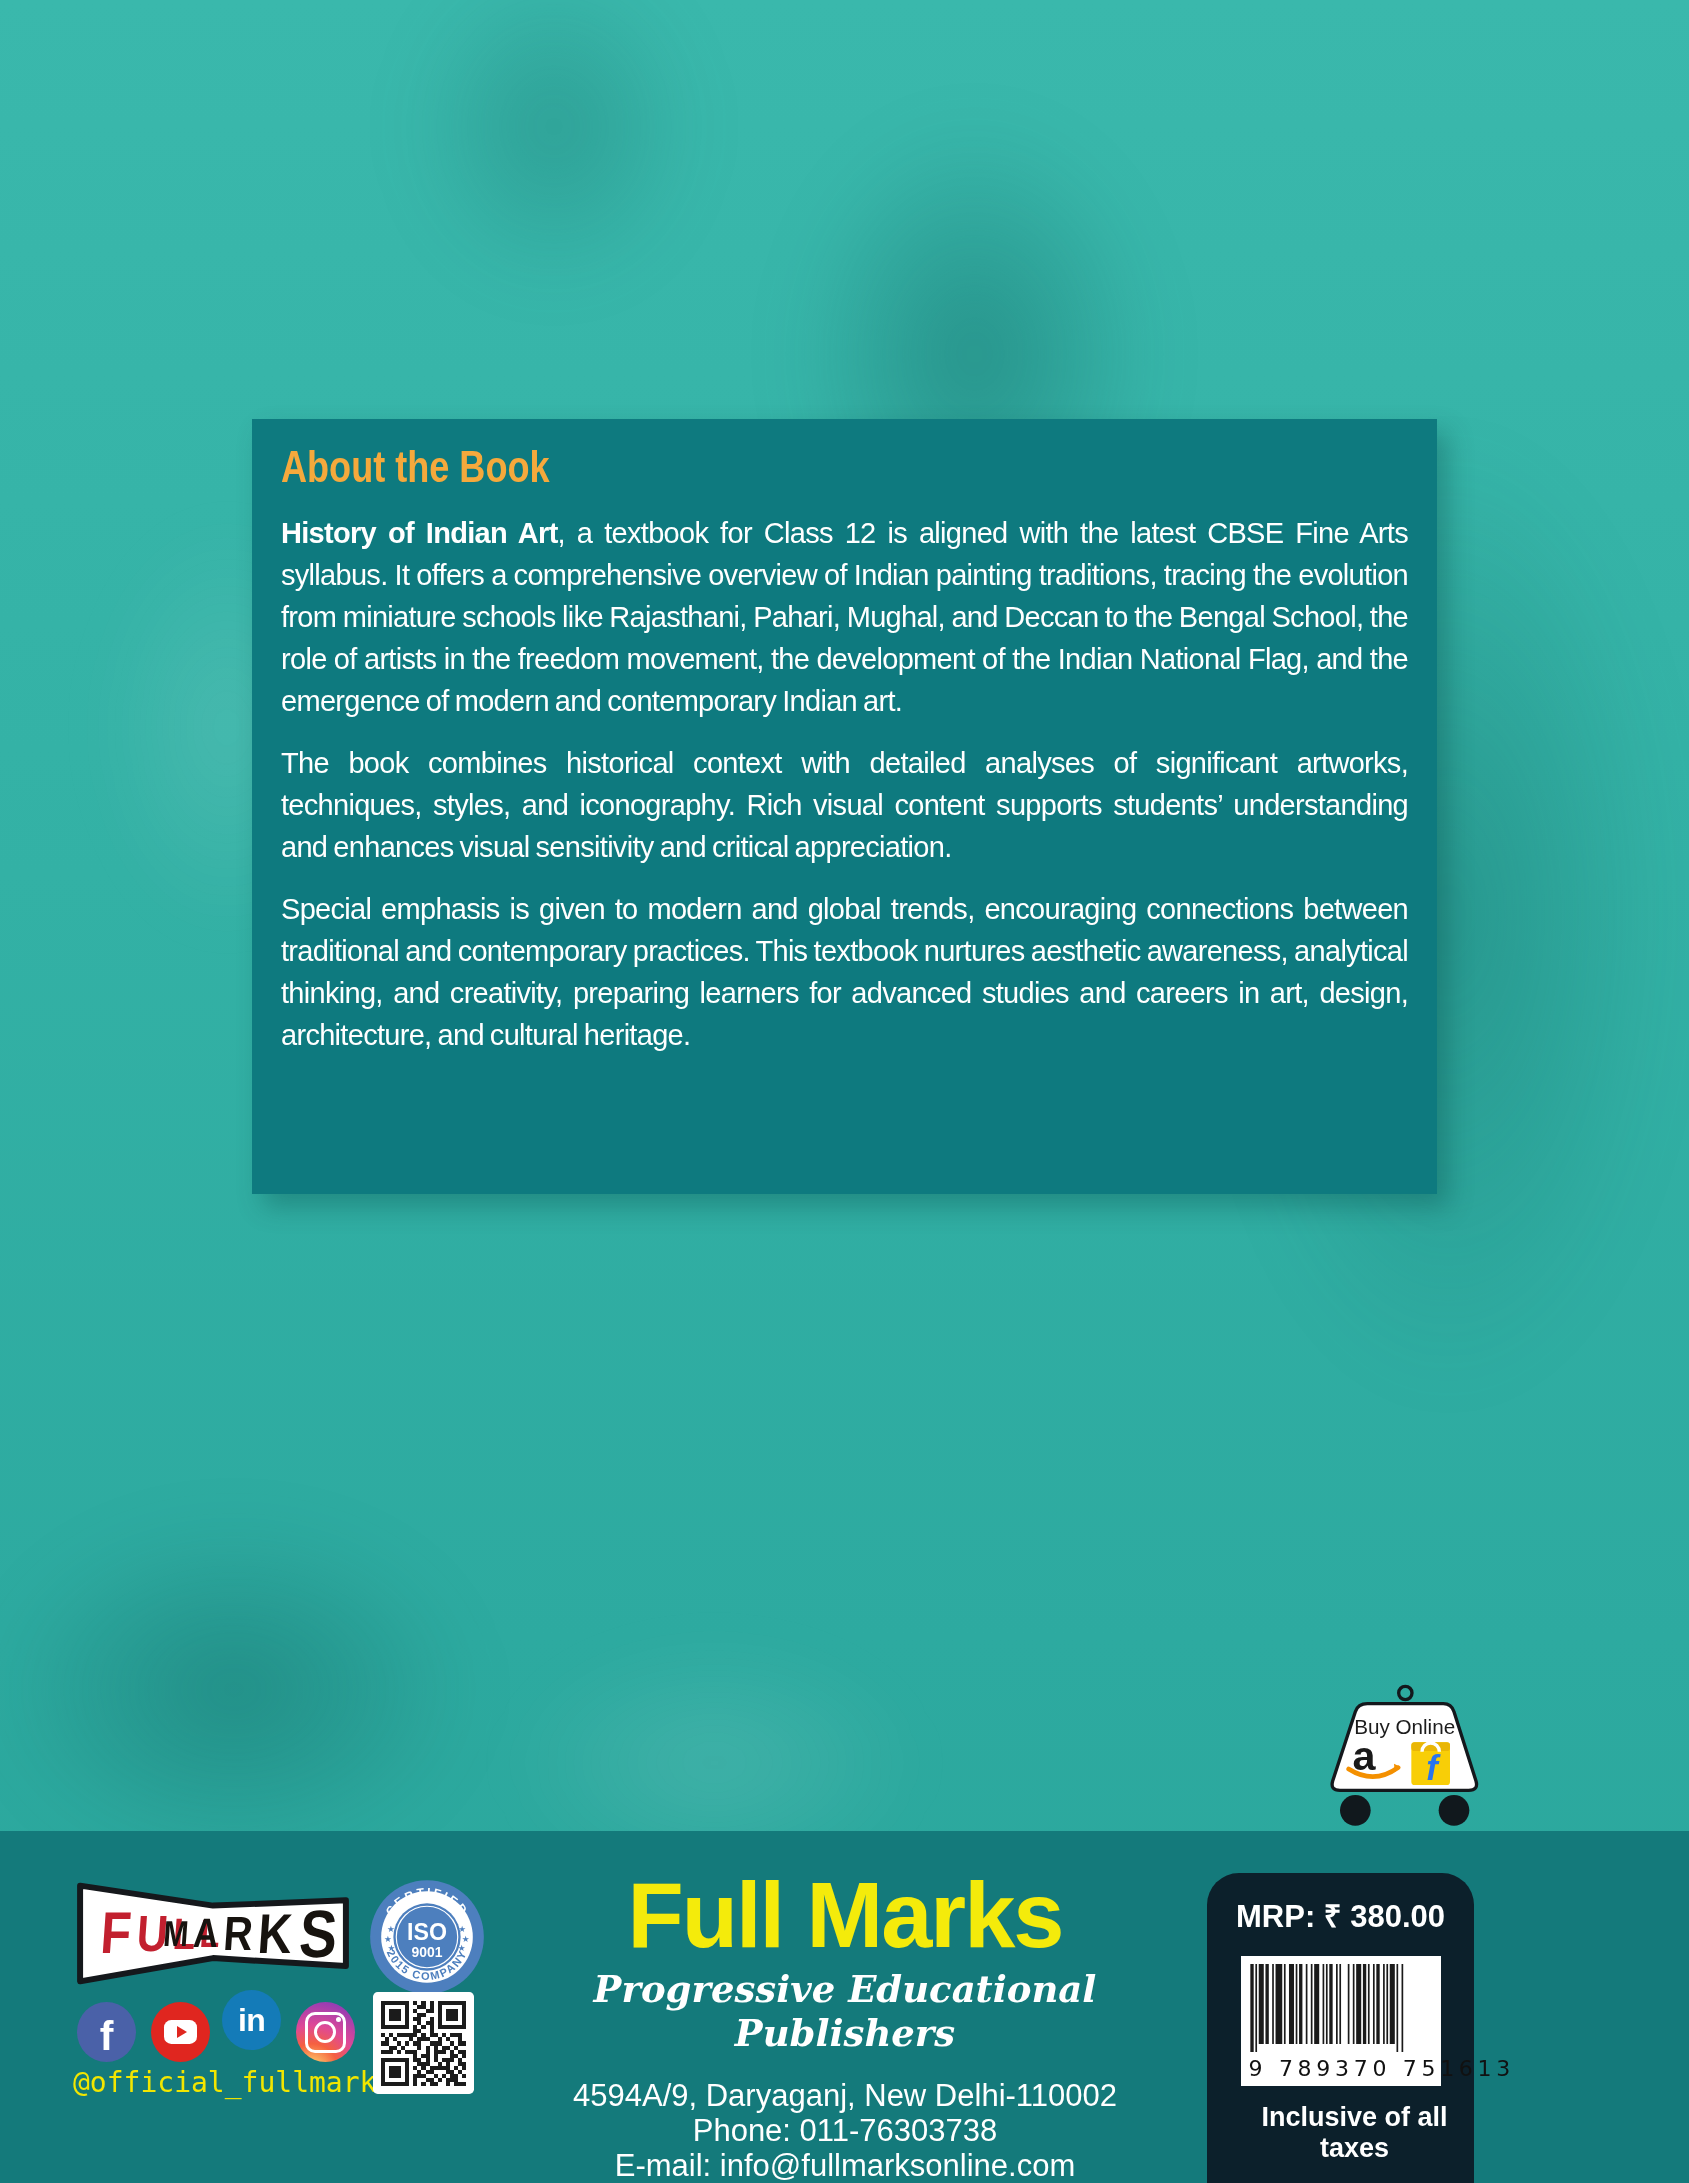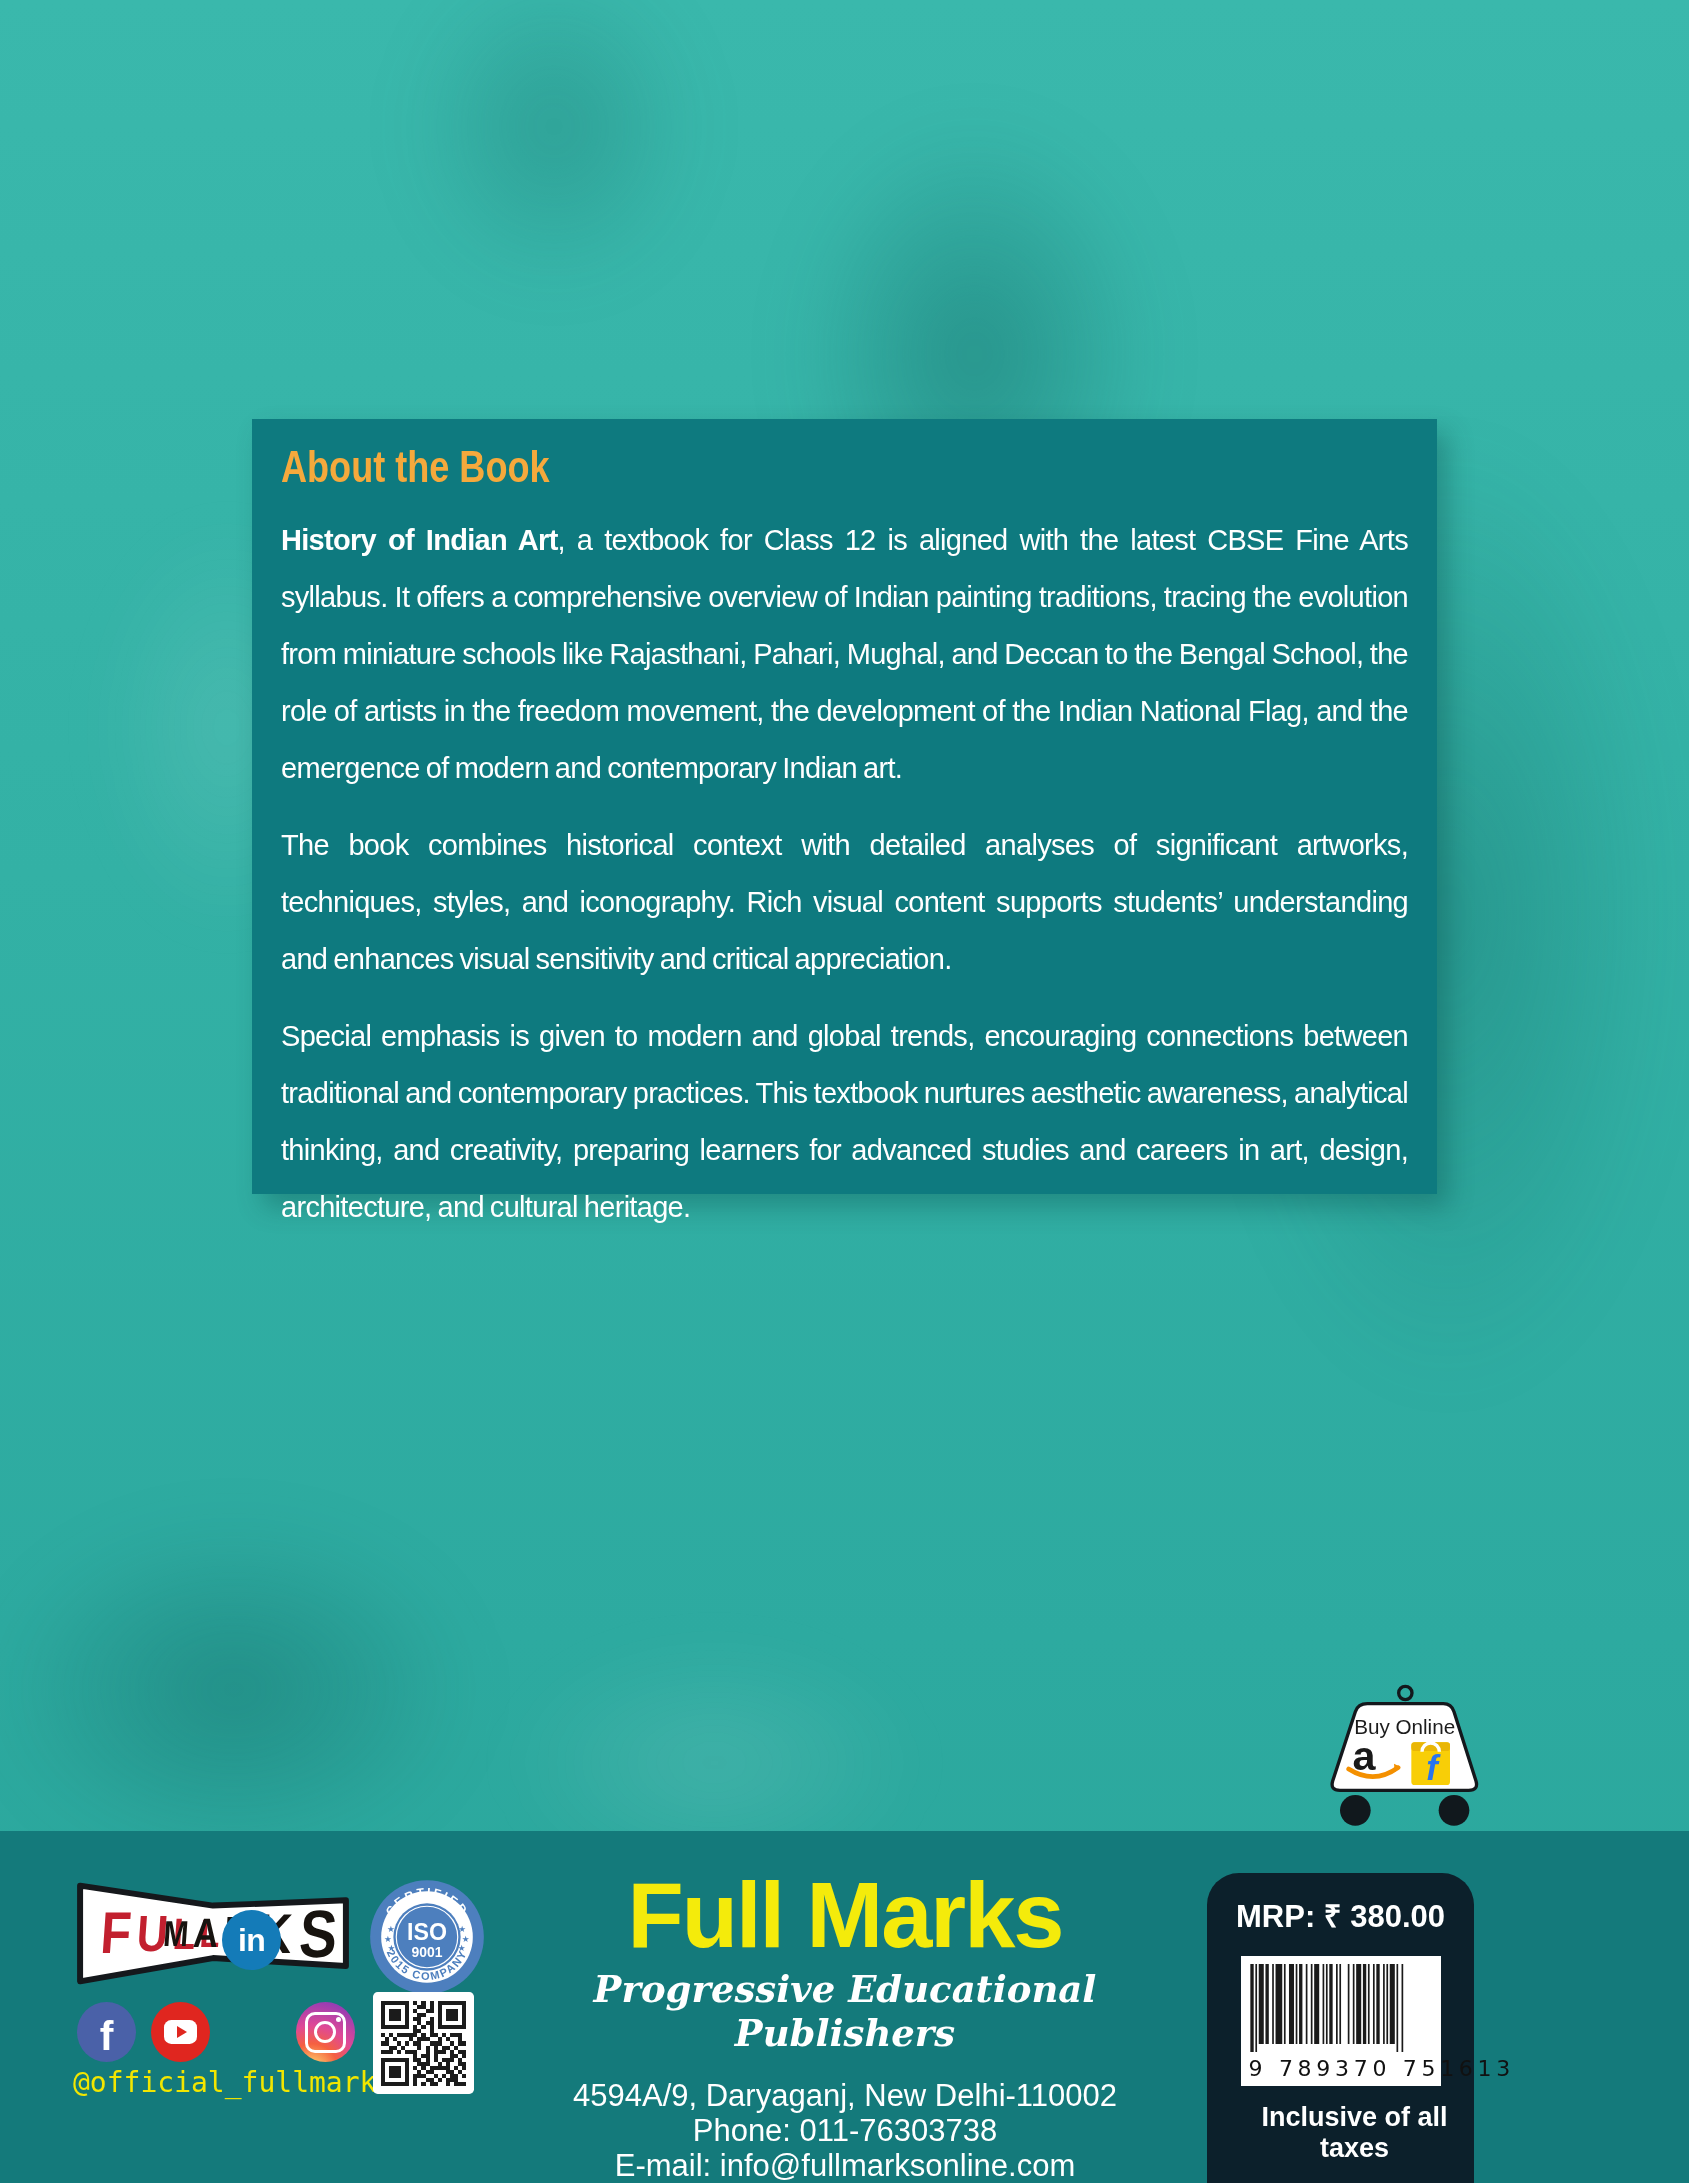--- a/index.html
+++ b/index.html
@@ -21,21 +21,21 @@
   .panel{
     position:absolute;left:252px;top:419px;width:1185px;height:775px;
     background:#0e7a7f;box-sizing:border-box;padding:16px 29px 0 29px;
     box-shadow:10.7px 13.4px 24px rgba(4,60,58,.30);
   }
   .panel h1{
     margin:6.7px 0 20px 0;font-size:44px;font-weight:bold;color:#f5a93c;
     transform:scaleX(.82);transform-origin:left center;white-space:nowrap;letter-spacing:0;
   }
   .panel p{
-    margin:0 0 20px 0;color:#ffffff;font-size:29px;line-height:57px;
+    margin:0 0 20px 0;color:#ffffff;font-size:29px;line-height:42px;
     letter-spacing:-0.7px;word-spacing:-1.3px;text-align:justify;
   }
   .panel p .lead{font-weight:bold;}
 
   
   .car{position:absolute;left:1311px;top:1681px;width:186px;height:152px;z-index:5;}
 
   
   .band{position:absolute;left:0;top:1831px;width:1690px;height:352px;background:#147a7b;}
 
@@ -48,21 +48,21 @@
   .fm-marks{right:10.7px;color:#17130f;}
 
   
   .iso{position:absolute;left:369px;top:1879px;width:116px;height:116px;z-index:6;}
 
   
   .social-icon{position:absolute;width:59px;height:60px;border-radius:50%;z-index:6;
     display:flex;align-items:center;justify-content:center;}
   .si-fb{left:77px;top:2002px;background:#4a61a8;}
   .si-yt{left:151px;top:2002px;background:#e0261f;}
-  .si-in{left:222px;top:1910px;background:#147bb8;}
+  .si-in{left:222px;top:1990px;background:#147bb8;}
   .si-ig{left:296px;top:2002px;background:radial-gradient(circle at 28% 112%,#fdc468 8%,#f56040 32%,#df4996 55%,#8a3ab9 92%);}
   .si-fb .glyph{color:#fff;font-size:41px;font-weight:bold;margin-top:9.3px;}
   .si-in .glyph{color:#fff;font-size:32px;font-weight:bold;letter-spacing:-0.7px;}
   .yt-body{width:33px;height:24px;background:#fff;border-radius:7.3px;display:flex;align-items:center;justify-content:center;}
   .yt-tri{width:0;height:0;border-left:10.7px solid #e0261f;border-top:6.7px solid transparent;border-bottom:6.7px solid transparent;margin-left:2.7px;}
   .ig-frame{position:relative;width:35px;height:35px;border:3.3px solid #fff;border-radius:10px;}
   .ig-lens{position:absolute;left:50%;top:50%;width:16px;height:16px;margin:-11.4px 0 0 -11.4px;border:3.3px solid #fff;border-radius:50%;}
   .ig-dot{position:absolute;right:2px;top:2px;width:5.3px;height:5.3px;background:#fff;border-radius:50%;}
 
   

